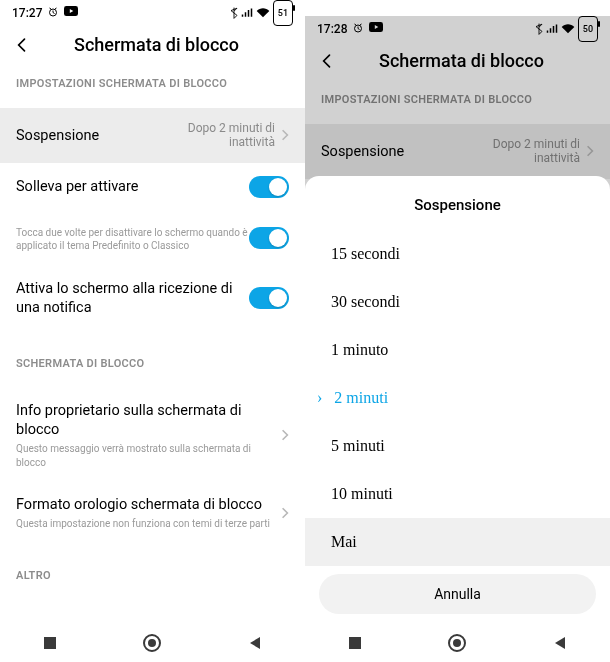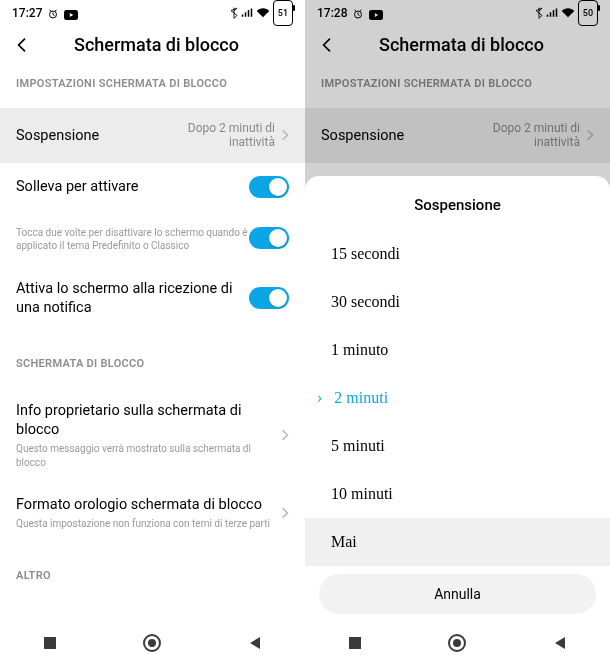--- a/index.html
+++ b/index.html
@@ -1,20 +1,20 @@
 <!DOCTYPE html>
 <html><head>
   <meta charset="utf-8">
   <style>
     * { margin: 0; padding: 0; box-sizing: border-box; }
     body { font-family: -apple-system, BlinkMacSystemFont, "Segoe UI", Roboto, sans-serif; background: #fff; width: 610px; height: 662px; display: flex; }
     .screen { width: 305px; height: 662px; display: flex; flex-direction: column; background: #fff; position: relative; }
     .screen.right { background: #fff; }
     .statusbar { height: 26px; display: flex; justify-content: space-between; align-items: center; padding: 0 12px; font-size: 12px; font-weight: 500; }
-    .statusbar .sb-left { display: flex; align-items: flex-end; gap: 5px; }
+    .statusbar .sb-left { display: flex; align-items: flex-start; gap: 5px; }
     .statusbar .sb-right { display: flex; align-items: center; gap: 3px; font-size: 11px; }
     .sb-icon svg { display: block; }
     .header { display: flex; align-items: center; padding: 8px 12px 12px; gap: 12px; }
     .header .title { flex: 1; text-align: center; font-size: 18px; font-weight: 500; color: #000; margin-right: 24px; }
     .back svg { display: block; }
     .section-header { font-size: 11px; font-weight: 600; color: #8c8c8c; letter-spacing: 0.3px; padding: 10px 16px 18px; }
     .row { display: flex; align-items: center; padding: 13px 16px; background: #fff; }
     .row.highlighted { background: #ececec; }
     .row .label { flex: 1; }
     .row .label .primary { font-size: 14.5px; color: #000; line-height: 1.35; }
@@ -182,21 +182,21 @@
       </span>
     <span class="nav-btn">
         <svg width="16" height="16" viewBox="0 0 16 16">
           <path d="M13 2v12L3 8z" fill="#3a3a3a"></path>
         </svg>
       </span>
   </div>
 </div>
 
 <div class="screen right">
-  <div class="dim-wrap" style="flex:0 0 auto;">
+  <div class="dim-wrap" style="flex:0 0 auto;margin-top:16px;">
     <div class="dim-overlay"></div>
 
     <div class="statusbar">
       <div class="sb-left">
         <span>17:28</span>
         <span class="sb-icon">
             <svg width="12" height="12" viewBox="0 0 24 24">
               <circle cx="12" cy="13" r="7" fill="none" stroke="#000" stroke-width="2"></circle>
               <path d="M12 9v4l3 2" stroke="#000" stroke-width="2" fill="none"></path>
               <path d="M5 4l3 2M19 4l-3 2" stroke="#000" stroke-width="2"></path>

